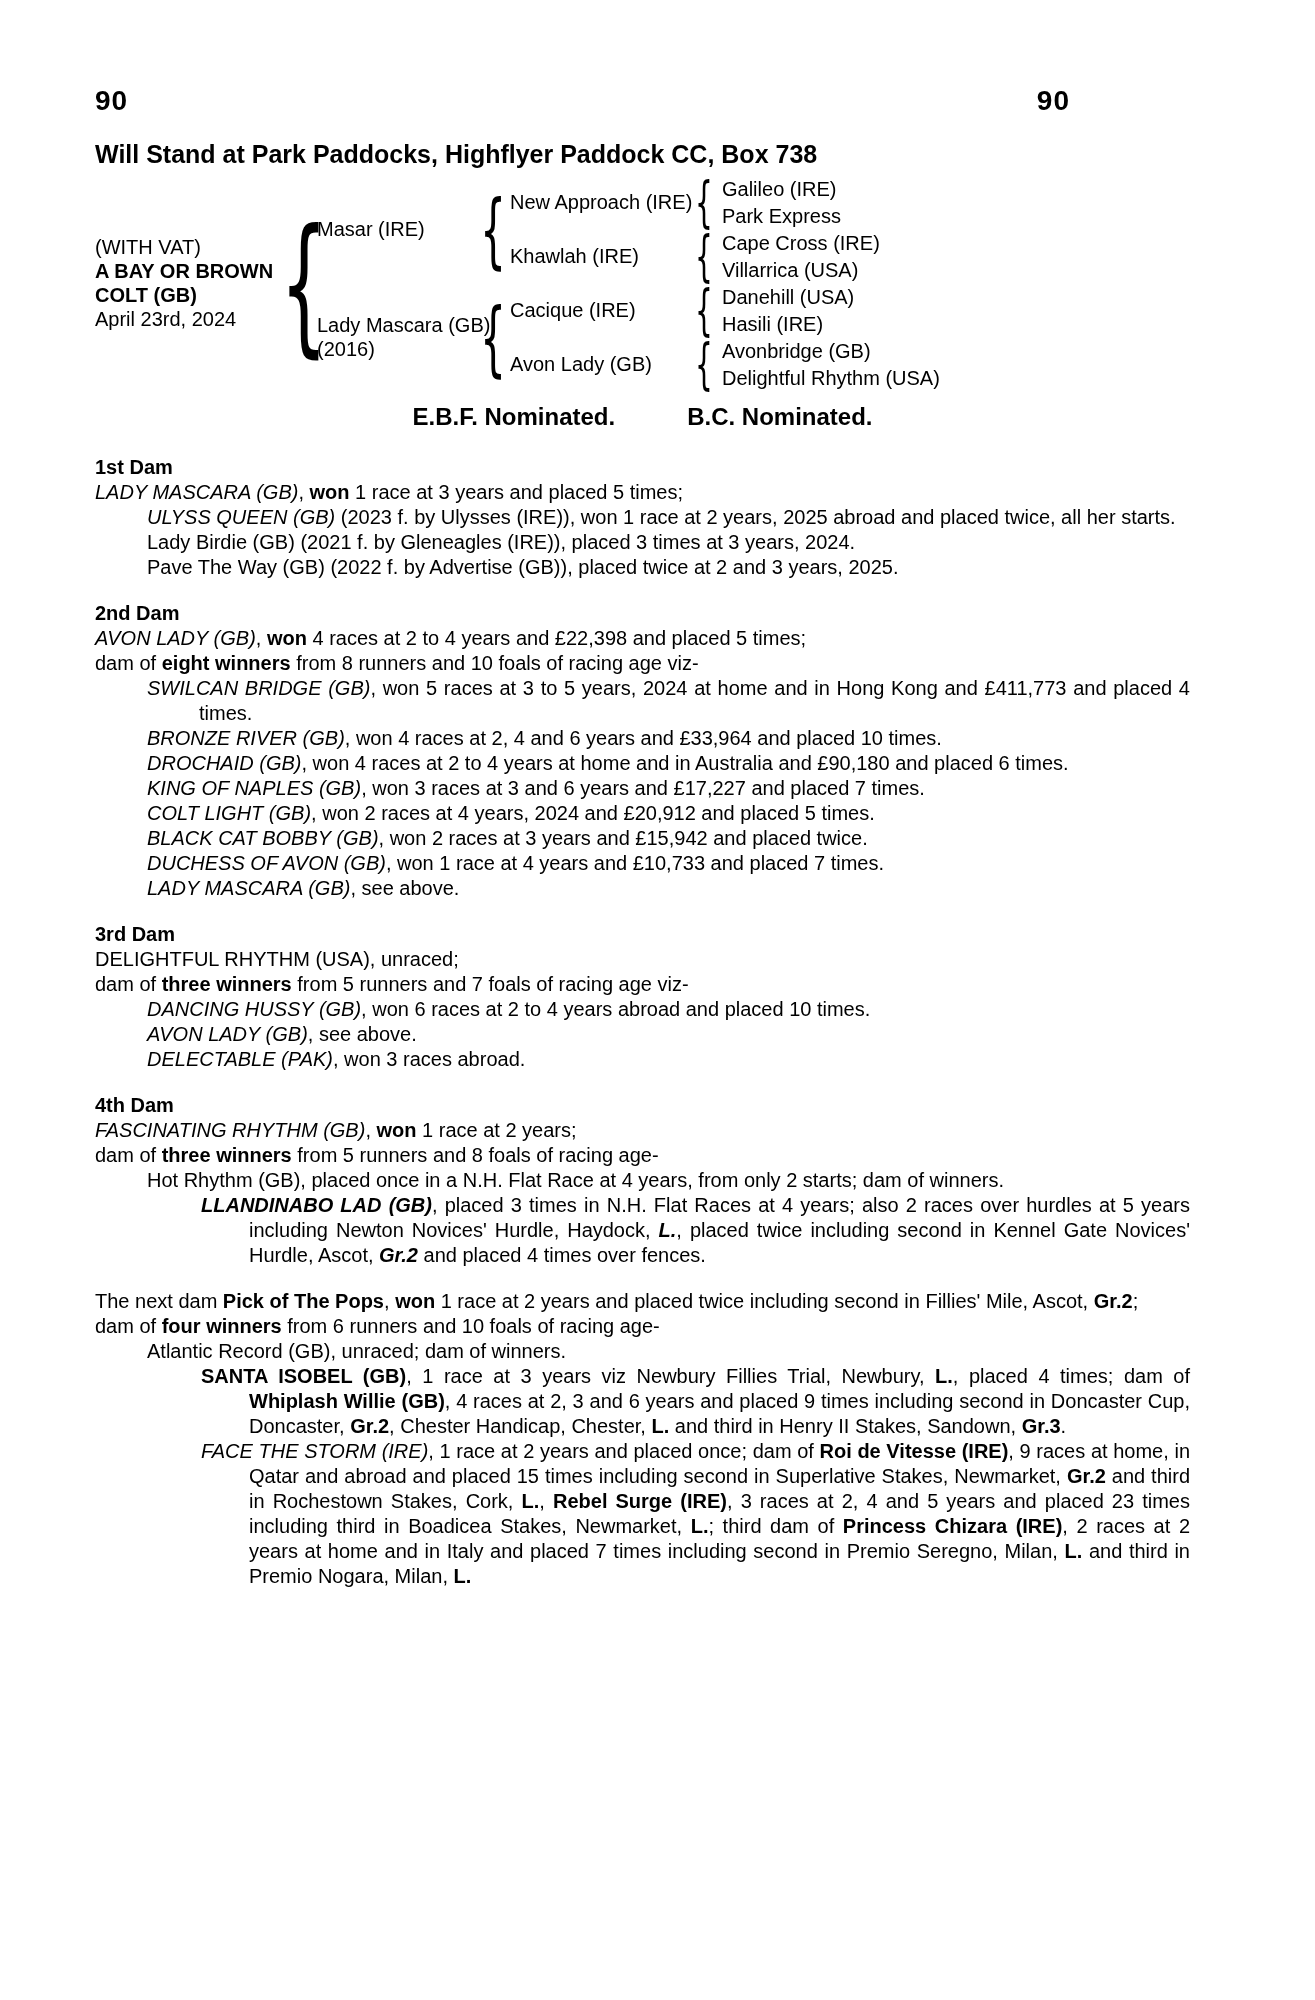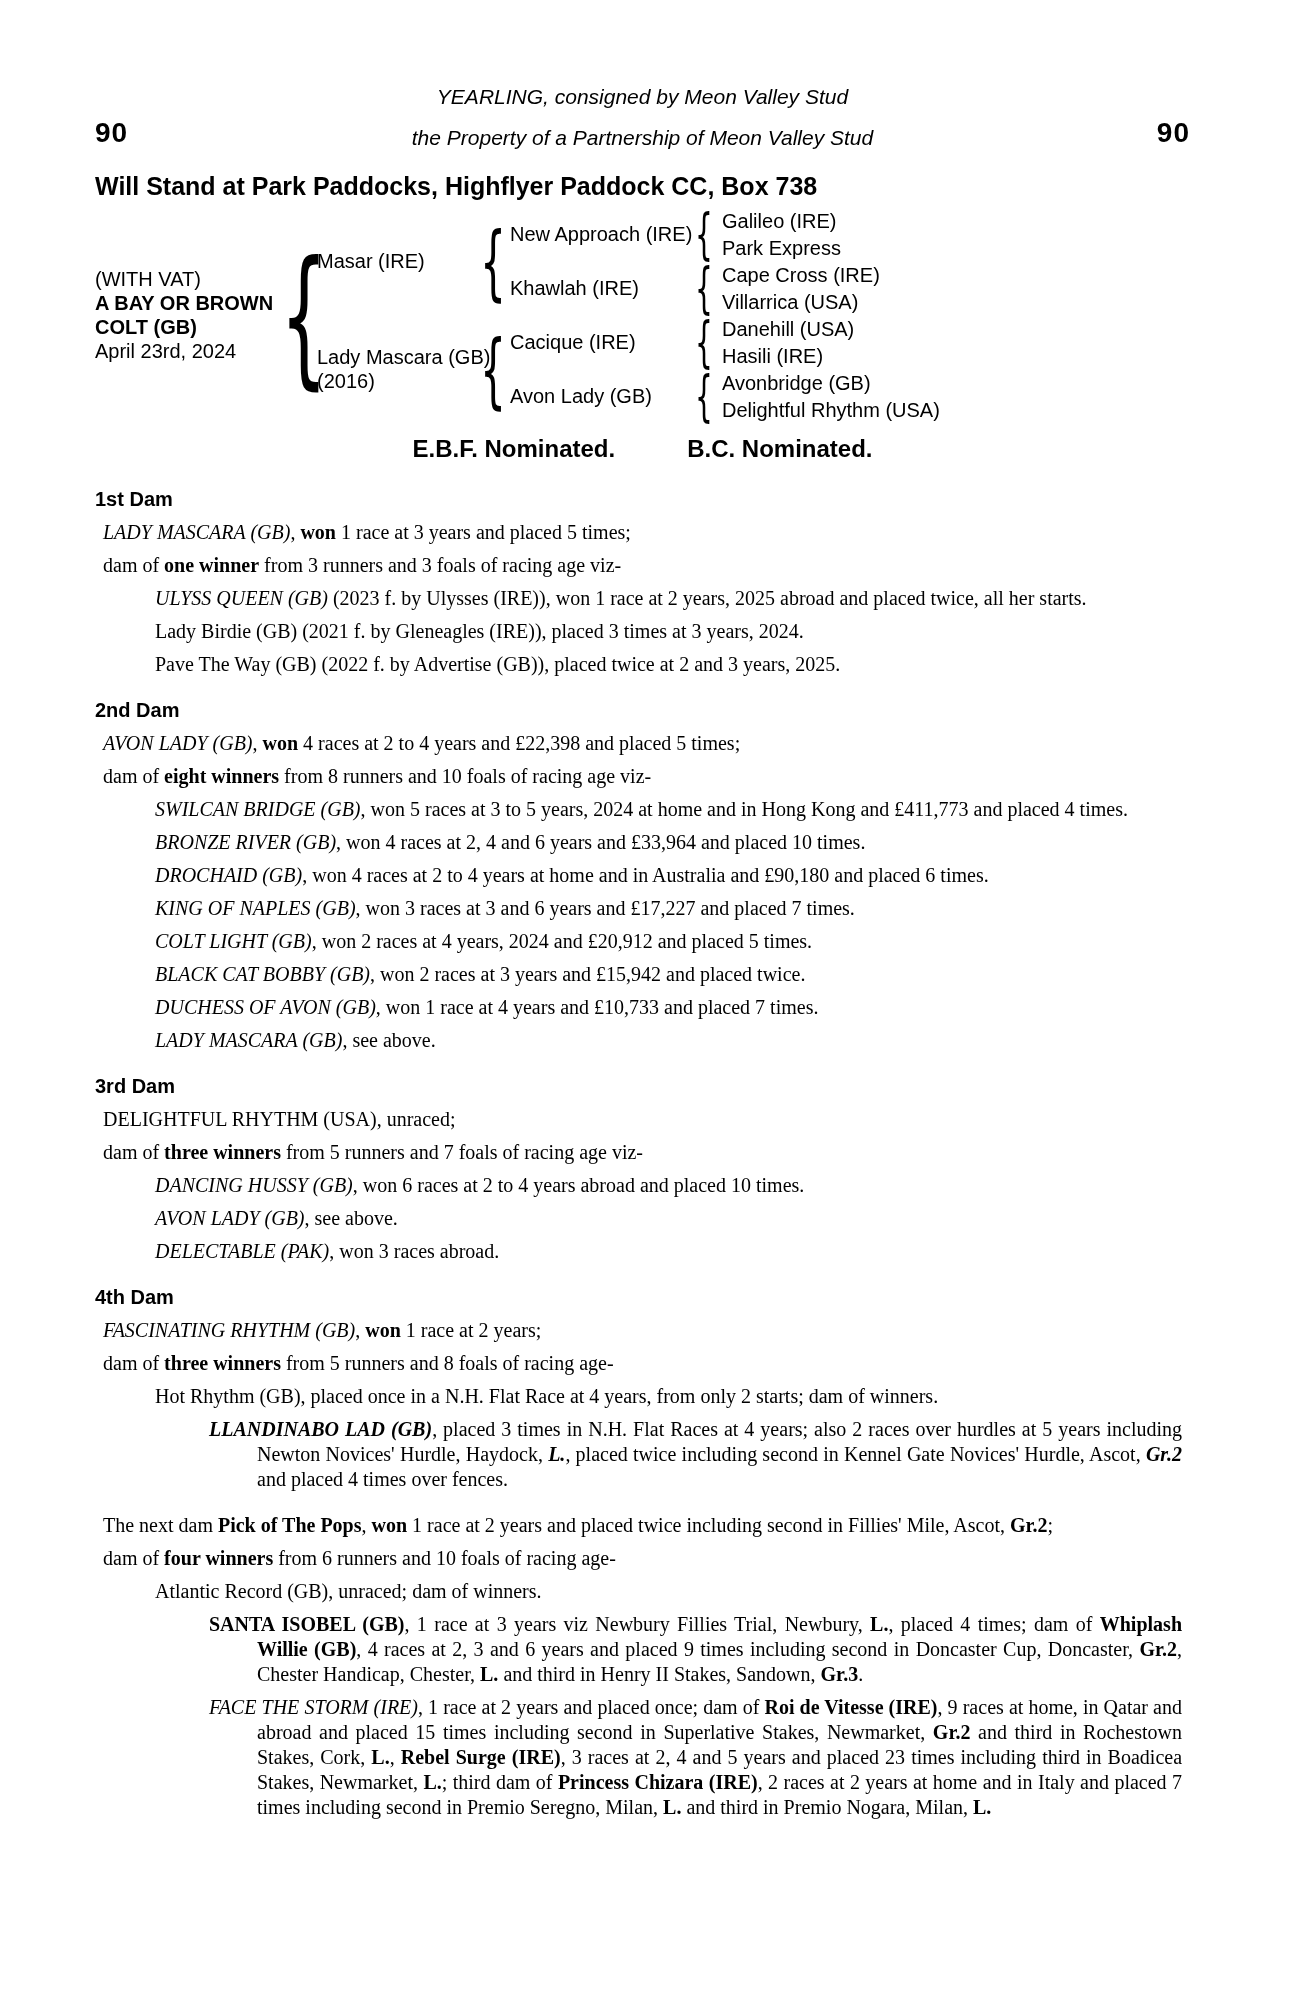--- a/index.html
+++ b/index.html
@@ -63,40 +63,36 @@
     justify-content: center;
     gap: 72px;
     font-weight: bold;
     font-size: 24px;
   }
   
   .sections { margin-top: 26px; }
   .dam-section { margin-top: 21px; }
   .dam-section:first-child { margin-top: 0; }
   .dam-heading { font-weight: bold; }
-  p.para { margin: 8px; text-align: justify; font-family: Liberation Serif, serif; }
+  p.para { margin: 0; text-align: justify; }
   p.base  { padding-left: 0; }
   p.hang1 { padding-left: 52px;  text-indent: -52px; }
   p.i1    { padding-left: 104px; text-indent: -52px; }
   p.i2    { padding-left: 154px; text-indent: -48px; }
   .seg-b  { font-weight: bold; }
   .seg-i  { font-style: italic; }
   .seg-bi { font-weight: bold; font-style: italic; }
 </style>
 </head>
 <body>
 
 <div class="page">
 
   <div class="header-row">
     <div class="lot left">90</div>
-    <div class="consign">
-      <div class="c1">YEARLING, consigned by Meon Valley Stud</div>
-      <div class="c2">the Property of a Partnership of Meon Valley Stud</div>
-    </div>
     <div class="lot right">90</div>
   </div>
 
   <div class="stand-line">Will Stand at Park Paddocks, Highflyer Paddock CC, Box 738</div>
 
   <div class="pedigree">
     <div class="ped-item colt-info">
       <div>(WITH VAT)</div>
       <div class="bold">A BAY OR BROWN</div>
       <div class="bold">COLT (GB)</div>
@@ -131,21 +127,20 @@
 
   <div class="nominated">
     <span>E.B.F. Nominated.</span>
     <span>B.C. Nominated.</span>
   </div>
 
   <main class="sections">
       <section class="dam-section">
         <div class="dam-heading">1st Dam</div>
         <p class="para base"><span class="seg-i">LADY MASCARA (GB)</span><span>, </span><span class="seg-b">won</span><span> 1 race at 3 years and placed 5 times;</span></p>
-        <p class="para base"><span>dam of </span><span class="seg-b">one winner</span><span> from 3 runners and 3 foals of racing age viz-</span></p>
         <p class="para i1"><span class="seg-i">ULYSS QUEEN (GB)</span><span> (2023 f. by Ulysses (IRE)), won 1 race at 2 years, 2025 abroad and placed twice, all her starts.</span></p>
         <p class="para i1"><span>Lady Birdie (GB) (2021 f. by Gleneagles (IRE)), placed 3 times at 3 years, 2024.</span></p>
         <p class="para i1"><span>Pave The Way (GB) (2022 f. by Advertise (GB)), placed twice at 2 and 3 years, 2025.</span></p>
       </section>
       <section class="dam-section">
         <div class="dam-heading">2nd Dam</div>
         <p class="para base"><span class="seg-i">AVON LADY (GB)</span><span>, </span><span class="seg-b">won</span><span> 4 races at 2 to 4 years and £22,398 and placed 5 times;</span></p>
         <p class="para base"><span>dam of </span><span class="seg-b">eight winners</span><span> from 8 runners and 10 foals of racing age viz-</span></p>
         <p class="para i1"><span class="seg-i">SWILCAN BRIDGE (GB)</span><span>, won 5 races at 3 to 5 years, 2024 at home and in Hong Kong and £411,773 and placed 4 times.</span></p>
         <p class="para i1"><span class="seg-i">BRONZE RIVER (GB)</span><span>, won 4 races at 2, 4 and 6 years and £33,964 and placed 10 times.</span></p>

